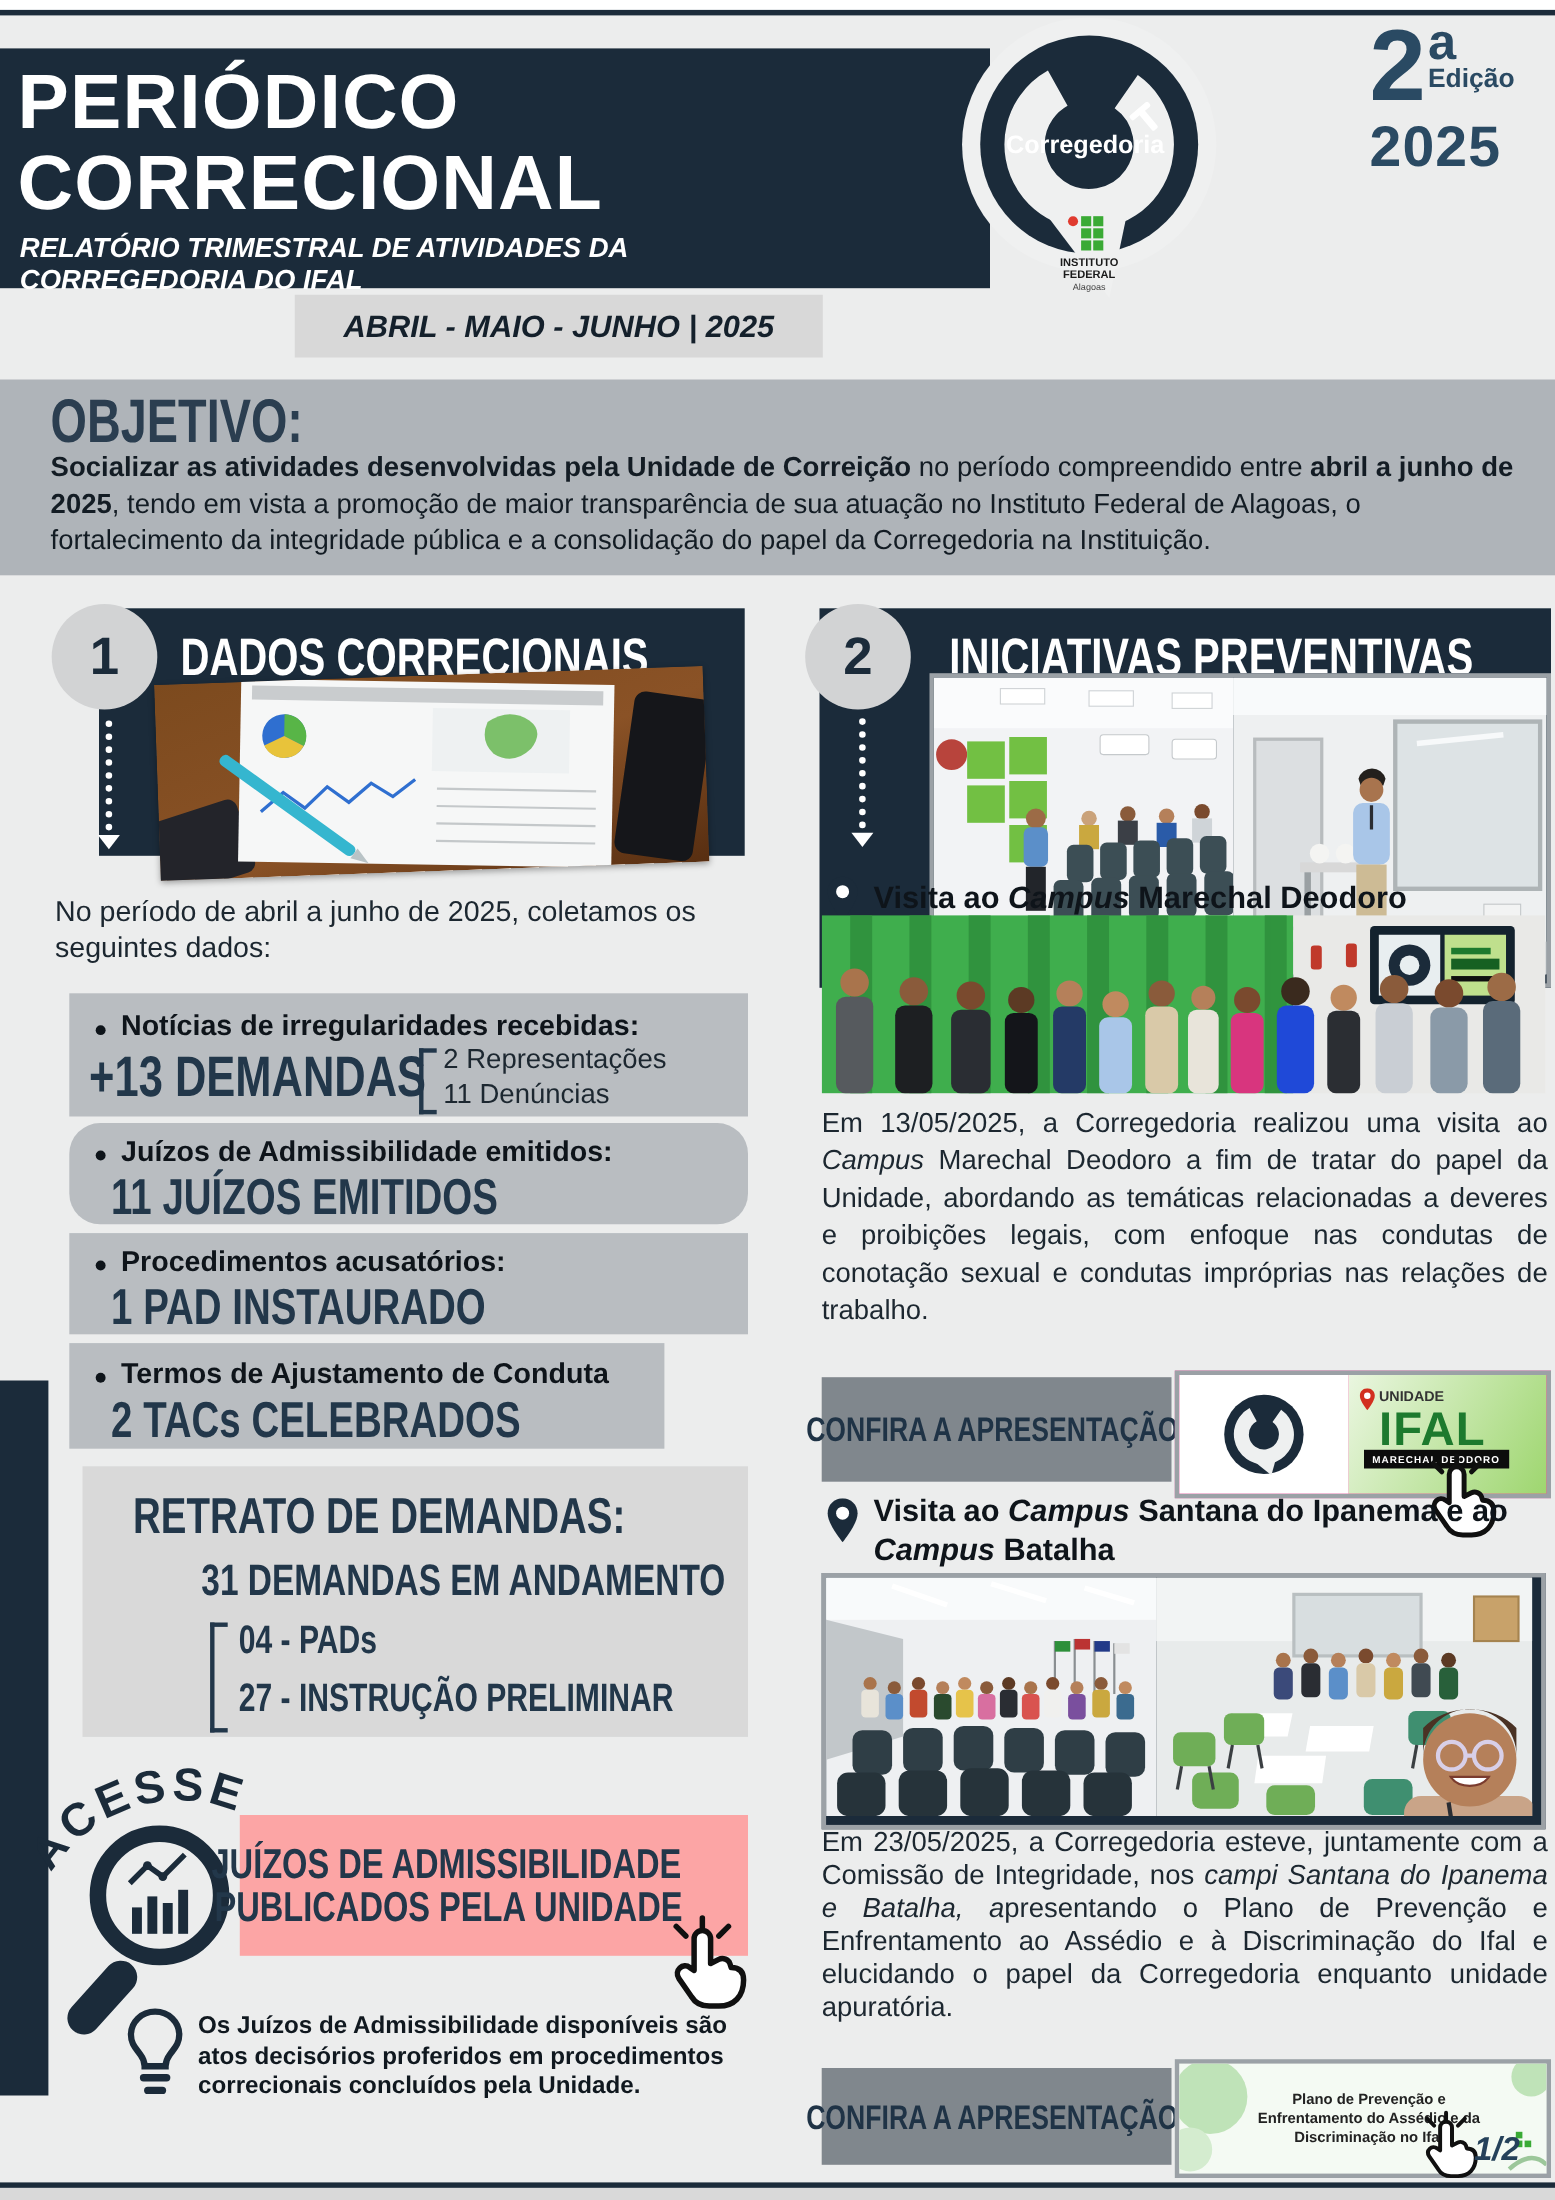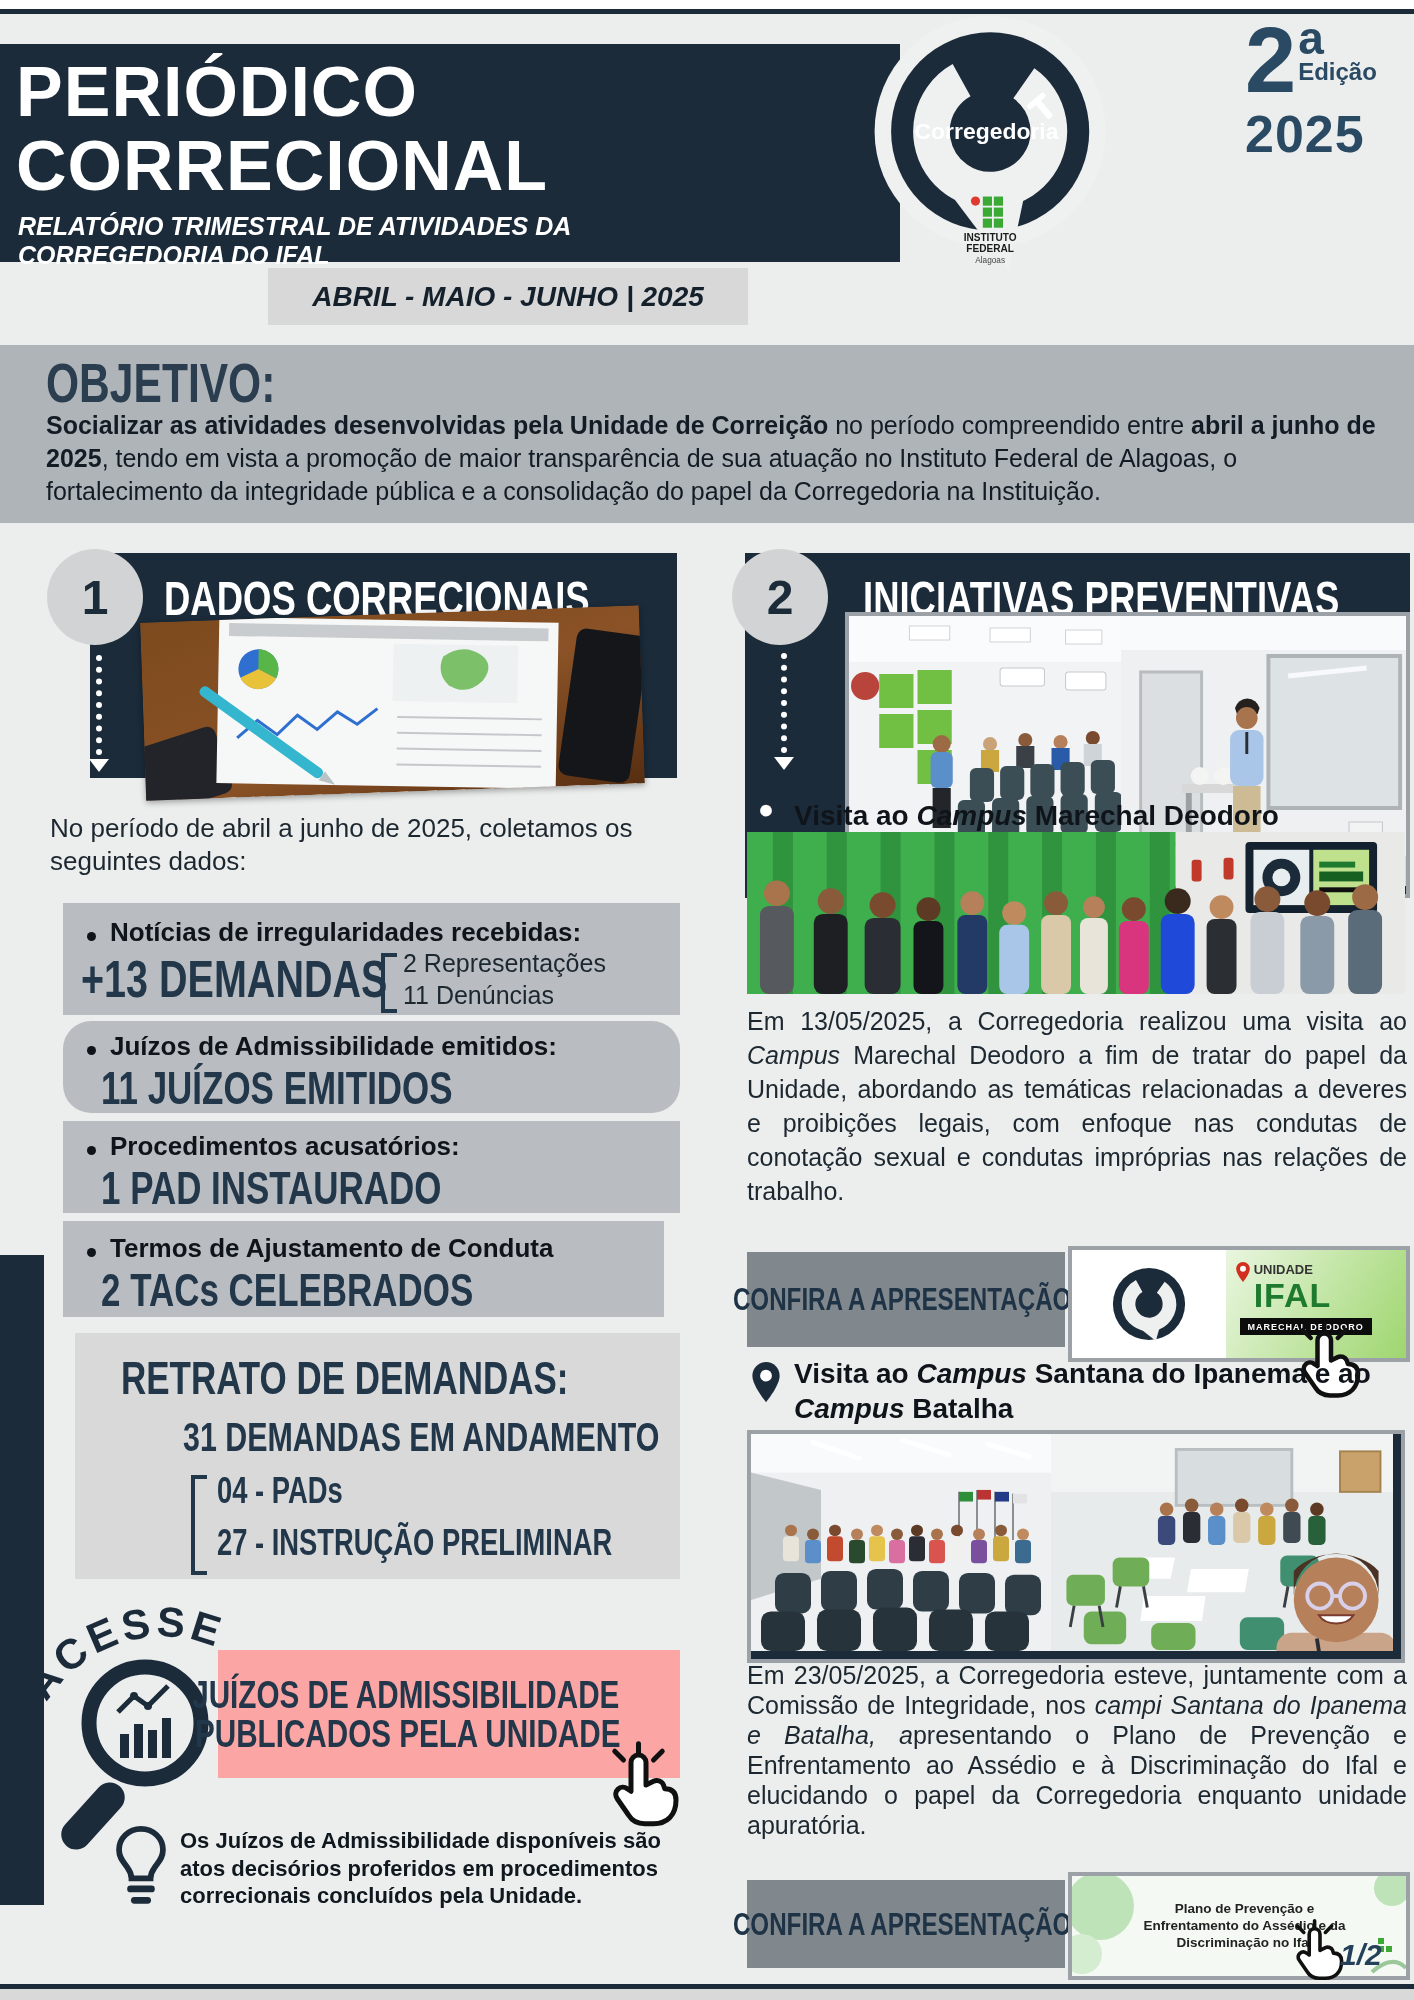--- a/index.html
+++ b/index.html
@@ -143,21 +143,21 @@
   <div class="abs statbox" style="left:63px;top:1021px;width:617px;height:92px;border-radius:28px;">
     <div class="abs" style="left:24px;top:10px;"><span class="dot"></span><span class="stat-label">Juízos de Admissibilidade emitidos:</span></div>
     <span class="cond" style="position:absolute;left:38px;top:44px;font-size:46px;">11 JUÍZOS EMITIDOS</span>
   </div>
 
   <div class="abs statbox" style="left:63px;top:1121px;width:617px;height:92px;">
     <div class="abs" style="left:24px;top:10px;"><span class="dot"></span><span class="stat-label">Procedimentos acusatórios:</span></div>
     <span class="cond" style="position:absolute;left:38px;top:44px;font-size:46px;">1 PAD INSTAURADO</span>
   </div>
 
-  <div class="abs statbox" style="left:63px;top:1221px;width:601px;height:96px;">
+  <div class="abs statbox" style="left:63px;top:1221px;width:541px;height:96px;">
     <div class="abs" style="left:24px;top:12px;"><span class="dot"></span><span class="stat-label">Termos de Ajustamento de Conduta</span></div>
     <span class="cond" style="position:absolute;left:38px;top:46px;font-size:46px;">2 TACs CELEBRADOS</span>
   </div>
 
   <div class="abs navy" style="left:0;top:1255px;width:44px;height:650px;"></div>
 
   <div class="abs" style="left:75px;top:1333px;width:605px;height:246px;background:#D9D9D9;">
     <span class="cond" style="position:absolute;left:46px;top:22px;font-size:46px;font-weight:800;">RETRATO DE DEMANDAS:</span>
     <span class="cond" style="position:absolute;left:108px;top:84px;font-size:40px;font-weight:600;">31 DEMANDAS EM ANDAMENTO</span>
     <div class="abs bracket" style="left:116px;top:142px;height:92px;border-width:4px;"></div>
@@ -396,21 +396,21 @@
         <circle cx="40" cy="40" r="21" fill="none" stroke="#eef0f0" stroke-width="14" stroke-dasharray="108 24" transform="rotate(-55 40 40)"></circle>
         <path d="M27 62 L47 78 L52 60 Z" fill="#eef0f0"></path>
       </svg>
     </div>
     <div style="width:54%;background:linear-gradient(120deg,#eaf6e0,#9ed66f);position:relative;">
       <svg class="abs" style="left:10px;top:12px;" width="14" height="20" viewBox="0 0 30 44">
         <path d="M15 0C6.7 0 0 6.7 0 15c0 11 15 29 15 29s15-18 15-29C30 6.7 23.3 0 15 0z" fill="#d22f1f"></path>
           <circle cx="15" cy="15" r="6.5" fill="#fff"></circle>
       </svg>
       <div class="abs" style="left:28px;top:12px;font-size:13px;font-weight:700;color:#333;">UNIDADE</div>
-      <div class="abs" style="left:28px;top:26px;font-size:34px;font-weight:800;color:#1d7a2e;letter-spacing:1px;">IFAL</div>
+      <div class="abs" style="left:28px;top:26px;font-size:43px;font-weight:800;color:#1d7a2e;letter-spacing:1px;">IFAL</div>
       <div class="abs" style="left:14px;top:68px;width:132px;height:17px;background:#0c0c0c;color:#fff;font-size:9px;font-weight:700;display:flex;align-items:center;justify-content:center;letter-spacing:1px;">MARECHAL DEODORO</div>
     </div>
   </div>
   <svg class="abs" style="left:1286px;top:1320px;" width="90" height="90" viewBox="0 0 80 80">
     <g stroke="#101010" stroke-width="4" stroke-linecap="round">
         <path d="M22 16 L15 9 M34 12 V3 M46 16 L53 9" fill="none"></path>
       </g>
     <path d="M28 34 V18 a6 6 0 0 1 12 0 v18 l6 -3 c3 -1.5 7 0 8 3 l1 3 c6 0 9 3 9 9 0 12 -7 19 -18 19 h-7 c-6 0 -10 -2 -13 -7 l-9 -13 c-4 -6 3 -12 8 -8 l3 2 z" fill="#fff" stroke="#101010" stroke-width="4" stroke-linejoin="round"></path>
   </svg>
 

